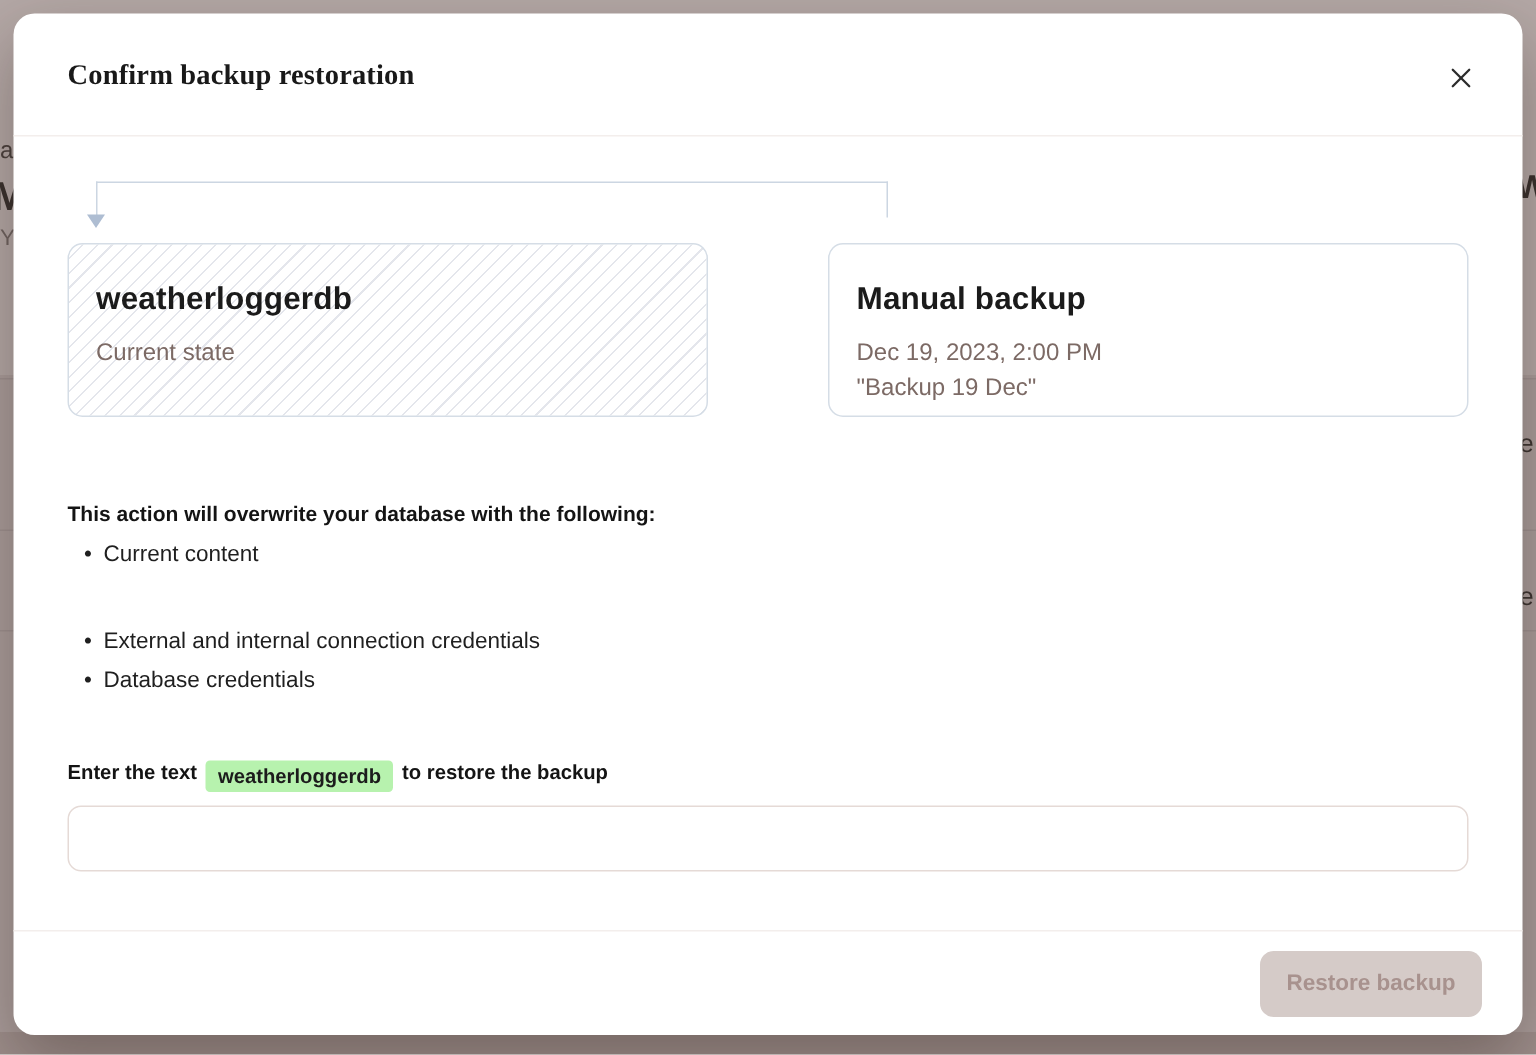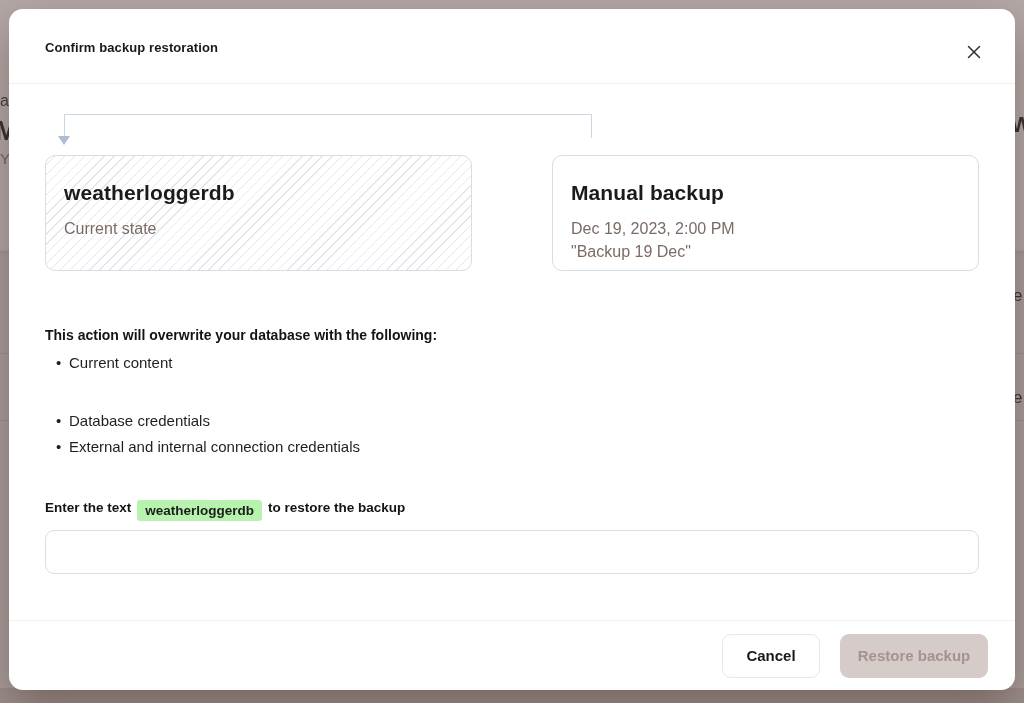--- a/index.html
+++ b/index.html
@@ -22,21 +22,21 @@
   .frag-e2 { left:1013px; top:388px; font-size:17px; color:#3c3431; }
 
   
   .modal {
     position:absolute; left:9px; top:9px; width:1006px; height:681px;
     background:#ffffff; border-radius:14px; z-index:1;
     box-shadow:0 18px 45px rgba(40,25,20,0.35);
     display:flex; flex-direction:column;
   }
   .modal-header { position:relative; padding:31px 27px 28px 27px; border-bottom:1px solid #f3eeec; }
-  .modal-title { font-size:13px; font-weight:700; color:#191919; letter-spacing:.1px; padding-left:9px; }
+  .modal-title { font-size:19px; font-weight:700; color:#191919; letter-spacing:.1px; padding-left:9px;font-family:Liberation Serif, serif; }
   .close-btn {
     position:absolute; top:33px; right:30px; width:22px; height:22px;
     display:flex; align-items:center; justify-content:center;
     background:none; border:none; cursor:pointer;
   }
   .modal-body { flex:1; padding:0 27px; }
   .body-inner { padding:0 9px; }
 
   
   .bracket-wrap { position:relative; margin-top:30px; height:32px; }
@@ -149,33 +149,32 @@
 
       <div class="sec-overwrite">
         <div class="section-heading">This action will overwrite your database with the following:</div>
         <div class="bullet-list">
           <div class="bullet-item">Current content</div>
         </div>
       </div>
 
       <div class="sec-remain">
         <div class="bullet-list">
+          <div class="bullet-item">External and internal connection credentials</div>
           <div class="bullet-item">Database credentials</div>
-          <div class="bullet-item">External and internal connection credentials</div>
         </div>
       </div>
 
       <div class="confirm-label">
         <span>Enter the text</span>
         <span class="confirm-token">weatherloggerdb</span>
         <span>to restore the backup</span>
       </div>
       <input class="confirm-input" type="text" value="" placeholder="" style="">
 
     </div>
   </div>
 
   <div class="modal-footer">
-    <button class="btn btn-cancel">Cancel</button>
     <button class="btn btn-restore" disabled="">Restore backup</button>
   </div>
 
 </div>
 
 </body></html>

